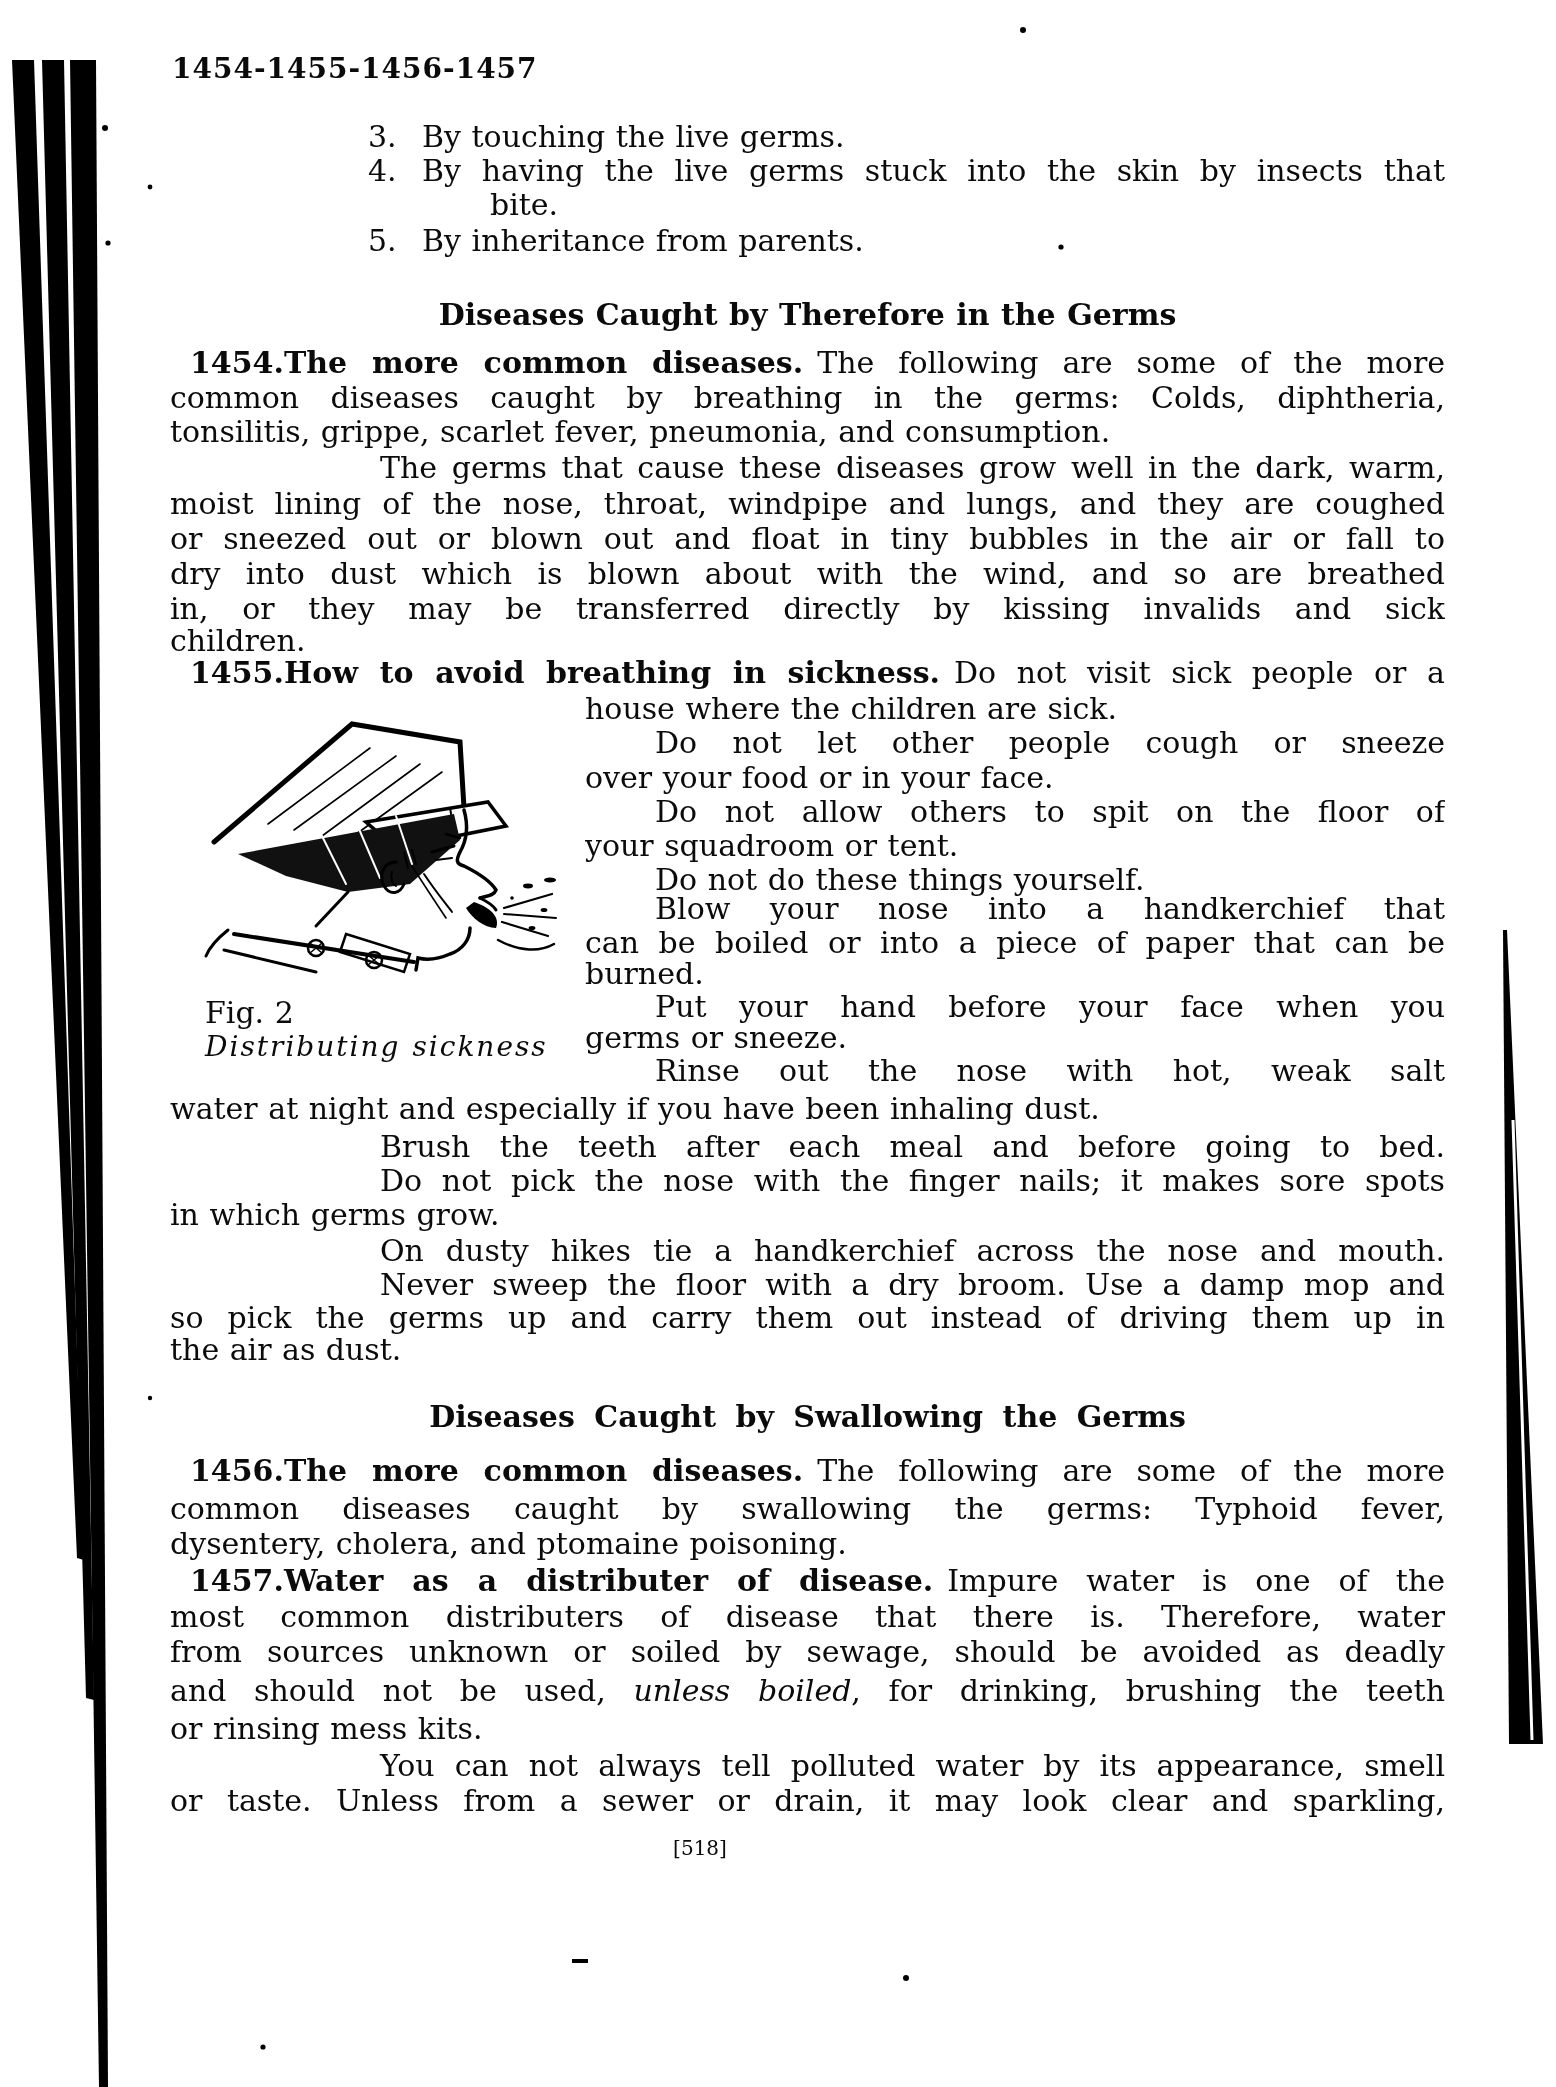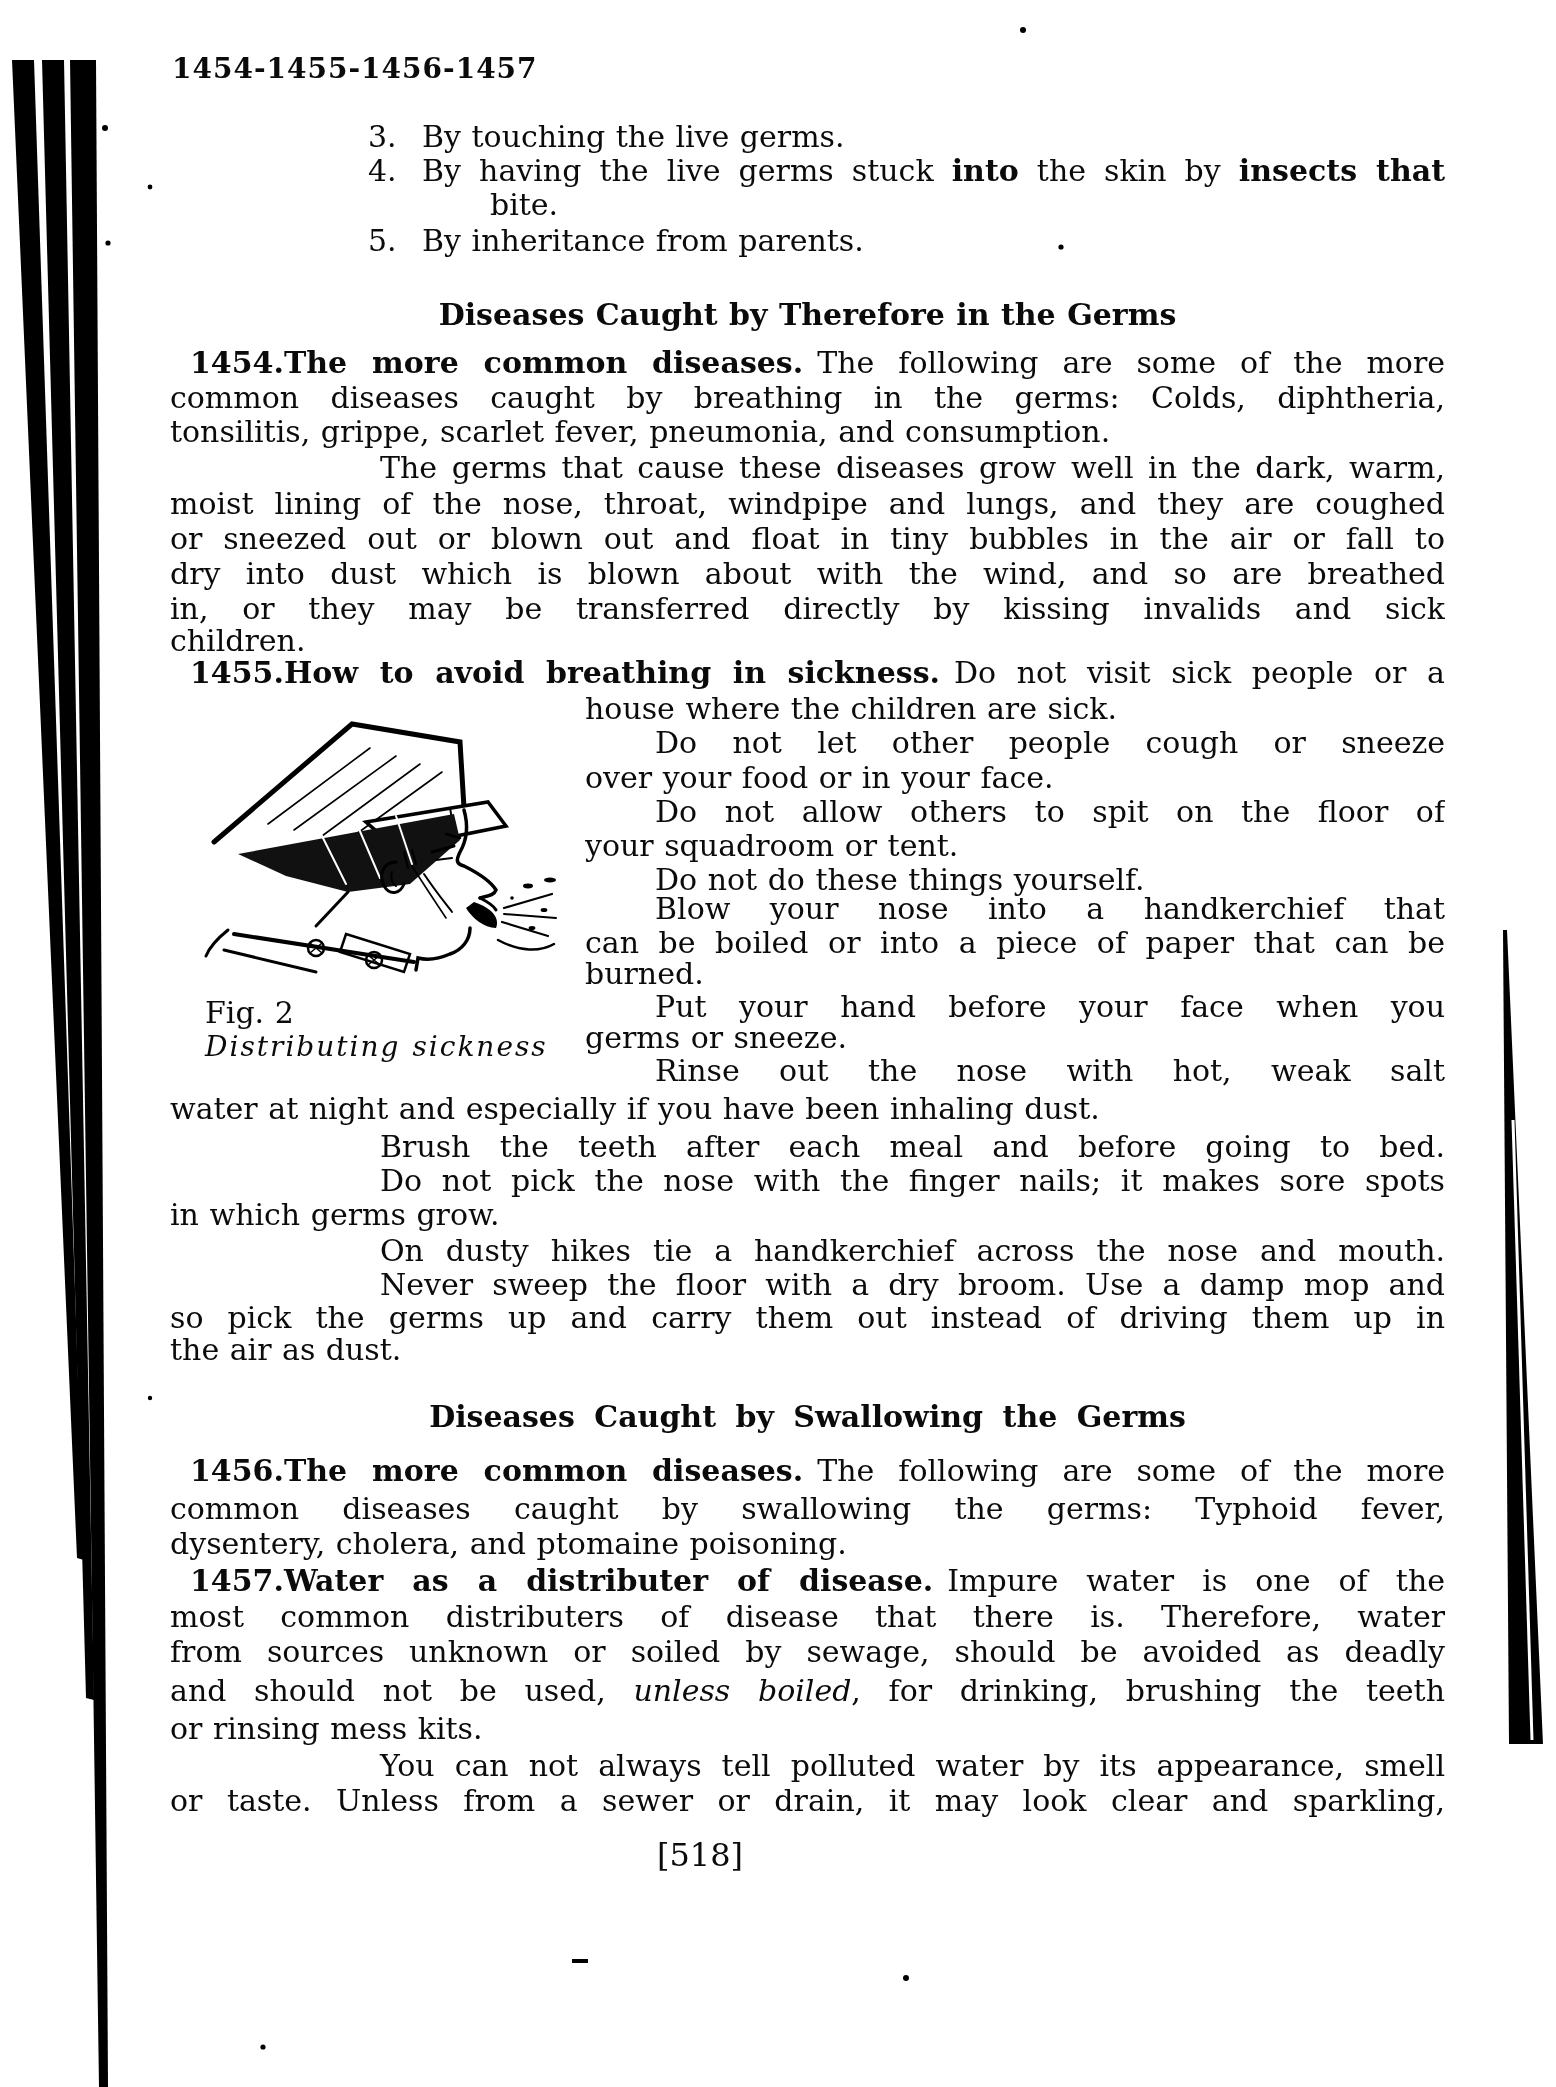--- a/index.html
+++ b/index.html
@@ -9,30 +9,30 @@
     font-size:30px;color:#0b0b0b;word-spacing:1px;
   }
   .ln{position:absolute;left:170px;width:1275px;height:40px;line-height:38px;overflow:hidden;box-sizing:border-box;}
   .wl{left:585px;width:860px;}
   .li{left:368px;width:1077px;}
   .ind{padding-left:210px;}
   .pind{padding-left:20px;}
   .wind{padding-left:70px;}
   .j{text-align:justify;}
   .j::after{content:"";display:inline-block;width:100%;height:0;}
-  .b{font-weight:700;}
+  .b{font-weight:400;}
   .lead{font-weight:700;margin-right:0;}
   .btitle{font-weight:700;margin-right:14px;}
   .num{display:inline-block;width:54px;}
   .hd{position:absolute;left:170px;width:1275px;text-align:center;font-weight:700;height:40px;line-height:38px;}
   .ws{word-spacing:9px;}
   .pgheader{position:absolute;left:172px;top:52px;font-weight:700;font-size:28px;letter-spacing:1px;}
   .figcap{position:absolute;text-align:left;height:36px;line-height:34px;}
   .figcap.it{font-style:italic;font-size:28px;letter-spacing:2px;}
-  .footer{position:absolute;left:0;top:1836px;width:1400px;text-align:center;font-size:32px;}
+  .footer{position:absolute;left:0;top:1836px;width:1400px;text-align:center;font-size:20px;}
   svg.layer{position:absolute;left:0;top:0;pointer-events:none;}
   svg.fig{position:absolute;left:198px;top:712px;}
 </style>
 </head>
 <body>
 
 <svg class="layer" width="1556" height="2087" viewBox="0 0 1556 2087">
   <g fill="#000">
     <polygon points="12,60 34,60 84,1560 77,1558"></polygon>
     <polygon points="42,60 64,60 94,1700 86,1698"></polygon>

